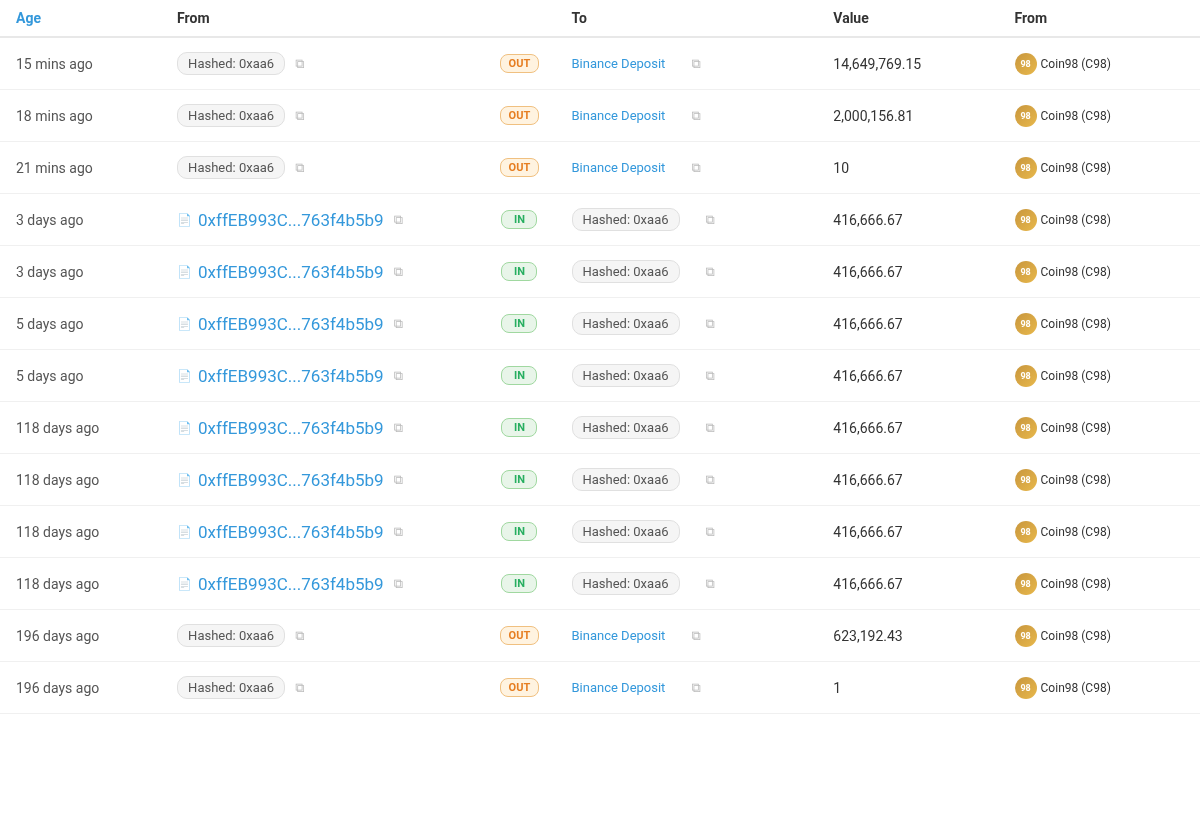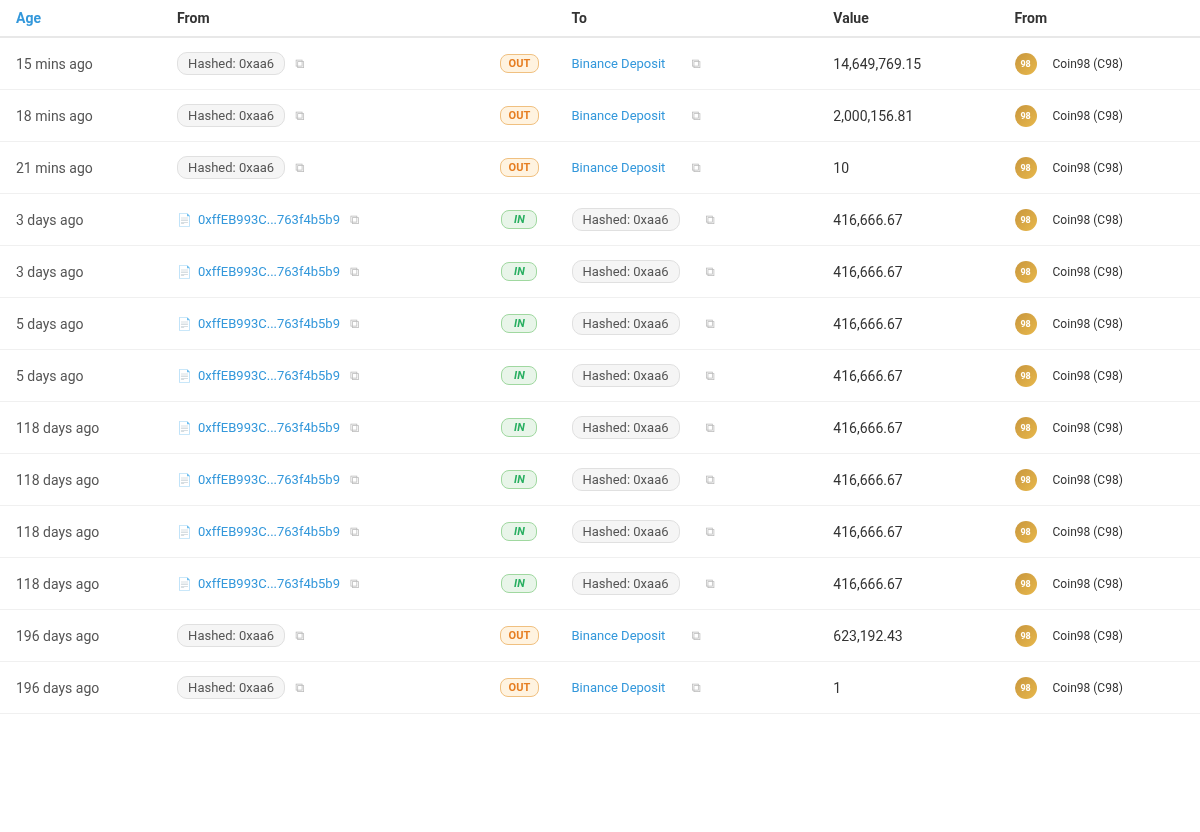--- a/index.html
+++ b/index.html
@@ -87,40 +87,39 @@
     }
     .direction-out {
       background: #fff3e0;
       color: #e67e22;
       border: 1px solid #f0c080;
     }
     .direction-in {
       background: #e8f5e9;
       color: #27ae60;
       border: 1px solid #a0d8a0;
-      font-style: italic;
     }
     .binance-link {
       color: #3498db;
       text-decoration: none;
       font-size: 13px;
     }
     .tx-link {
       color: #3498db;
       text-decoration: none;
-      font-size: 13px;
+      font-size: 17px;
     }
     .value-text {
       color: #333;
       font-size: 14px;
     }
     .token-cell {
       display: flex;
       align-items: center;
-      gap: 16px;
+      gap: 4px;
     }
     .token-icon {
       width: 22px;
       height: 22px;
       border-radius: 50%;
       background: linear-gradient(135deg, #c8963e, #e8b84b);
       display: inline-flex;
       align-items: center;
       justify-content: center;
       font-size: 9px;

